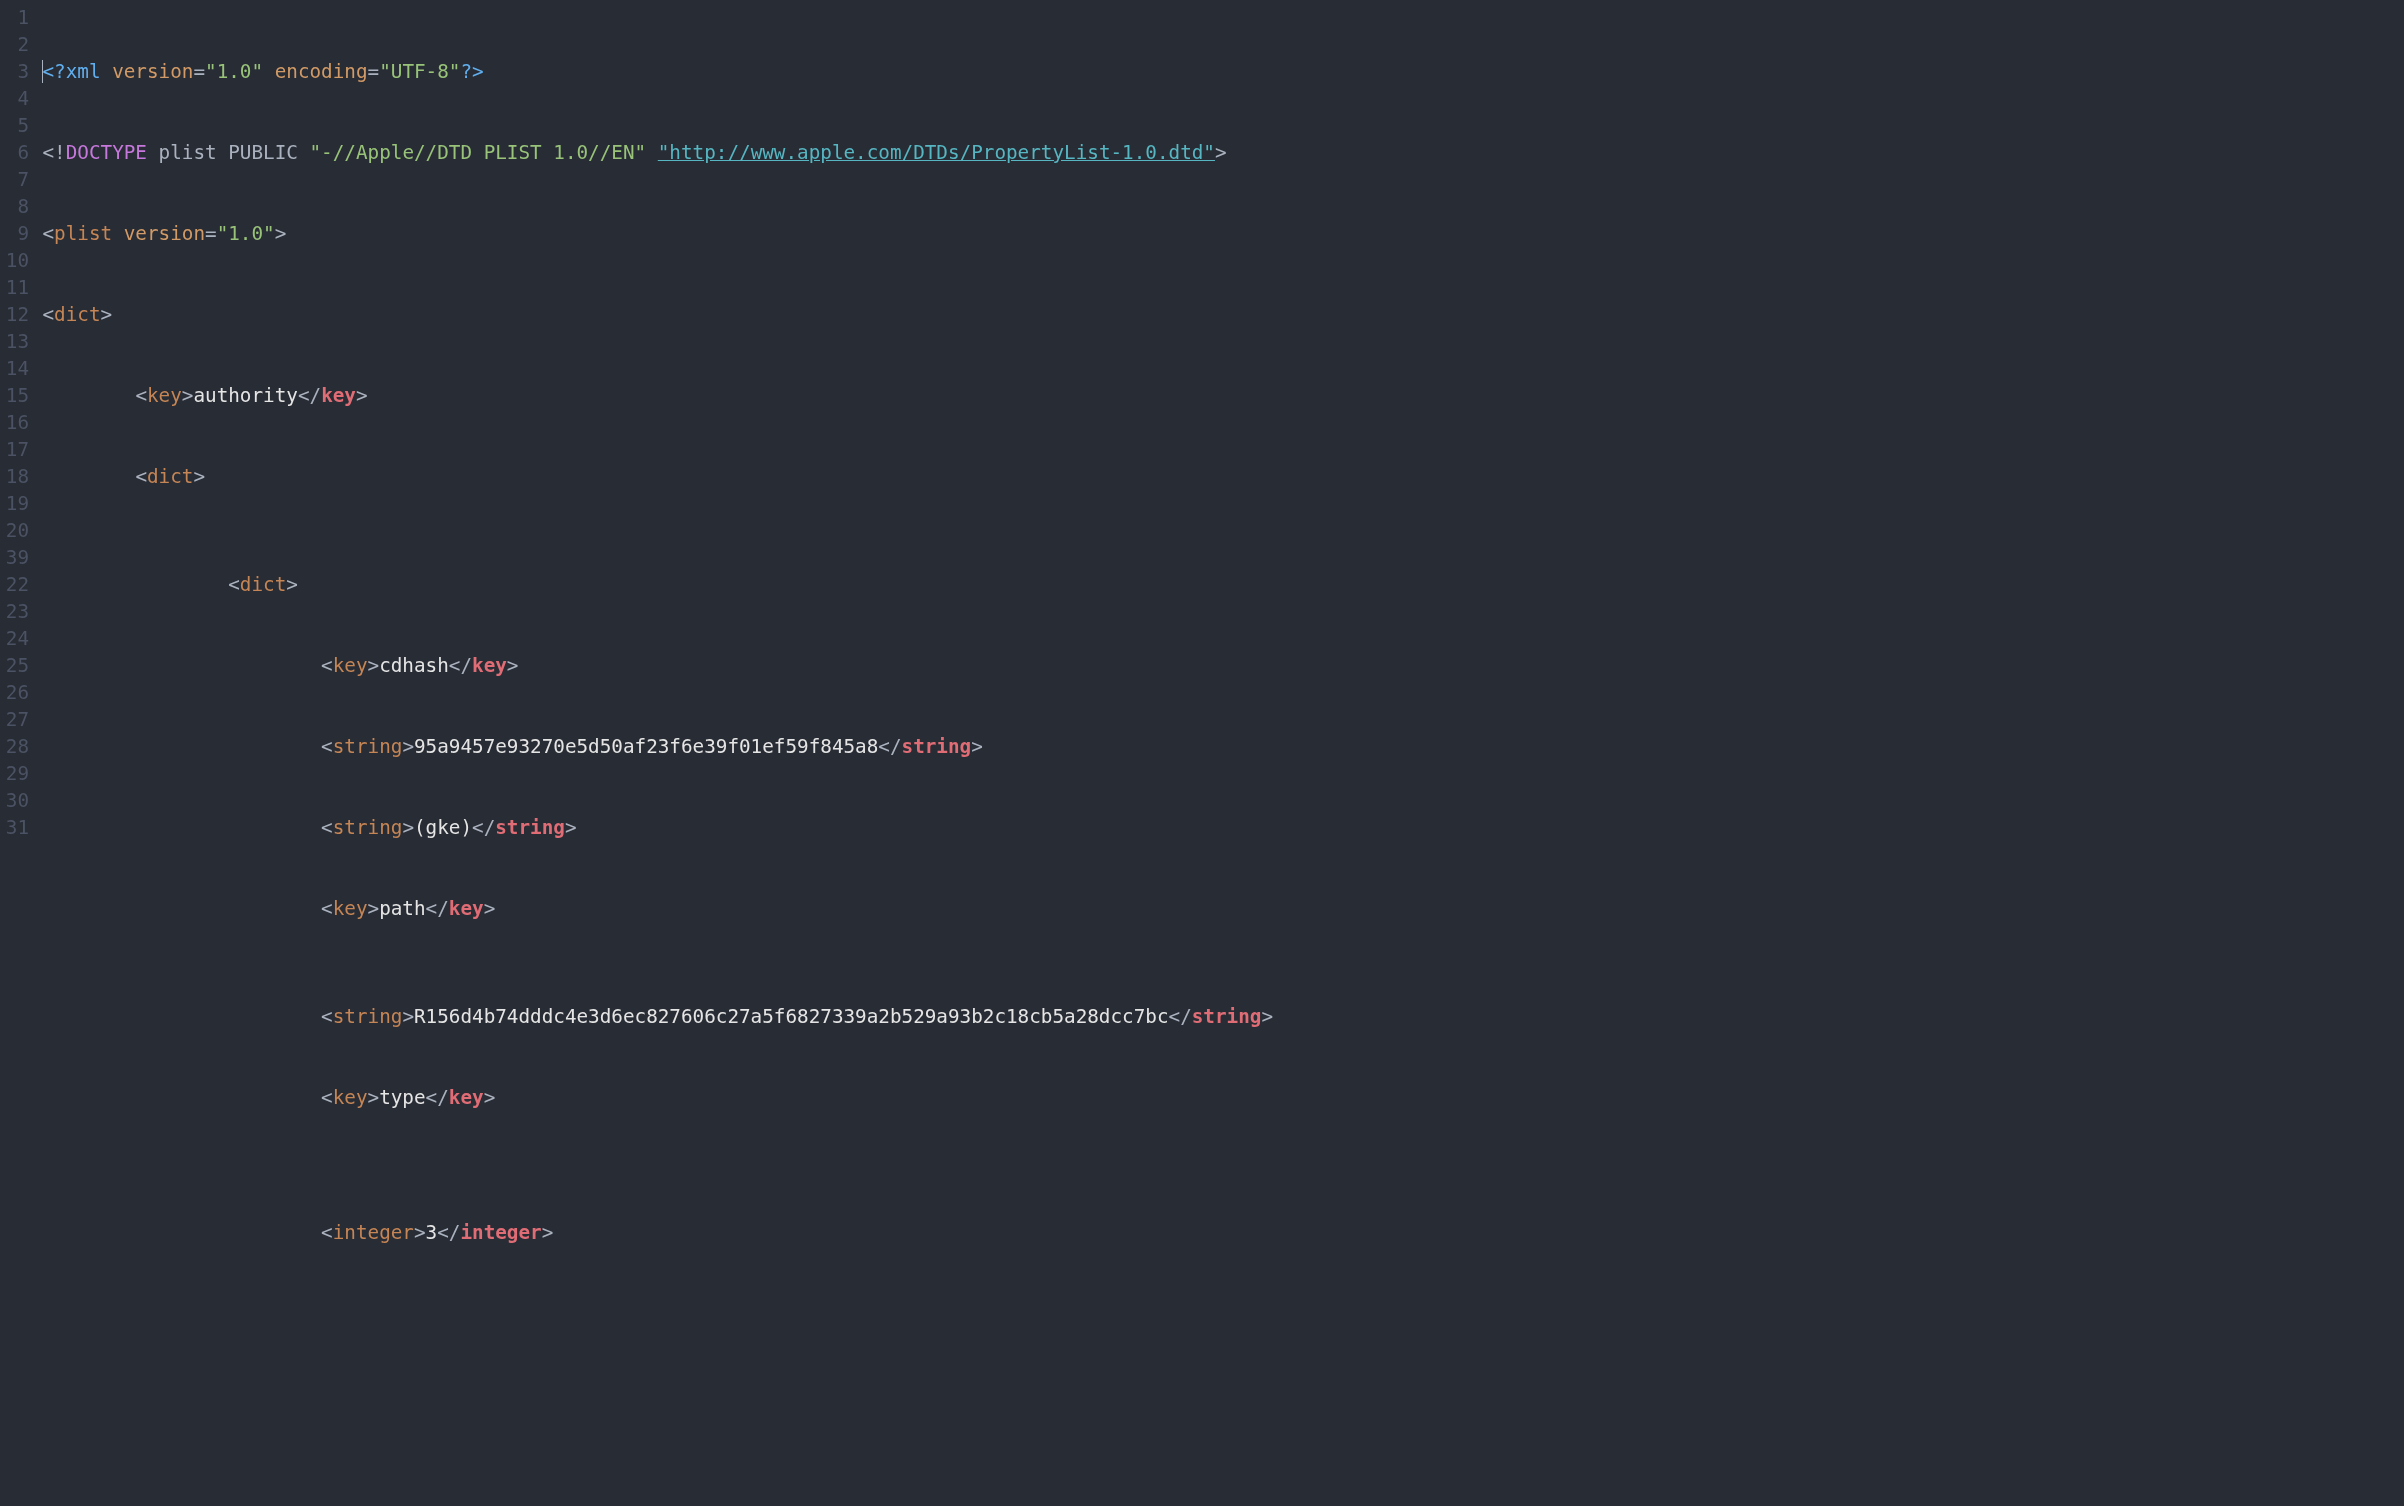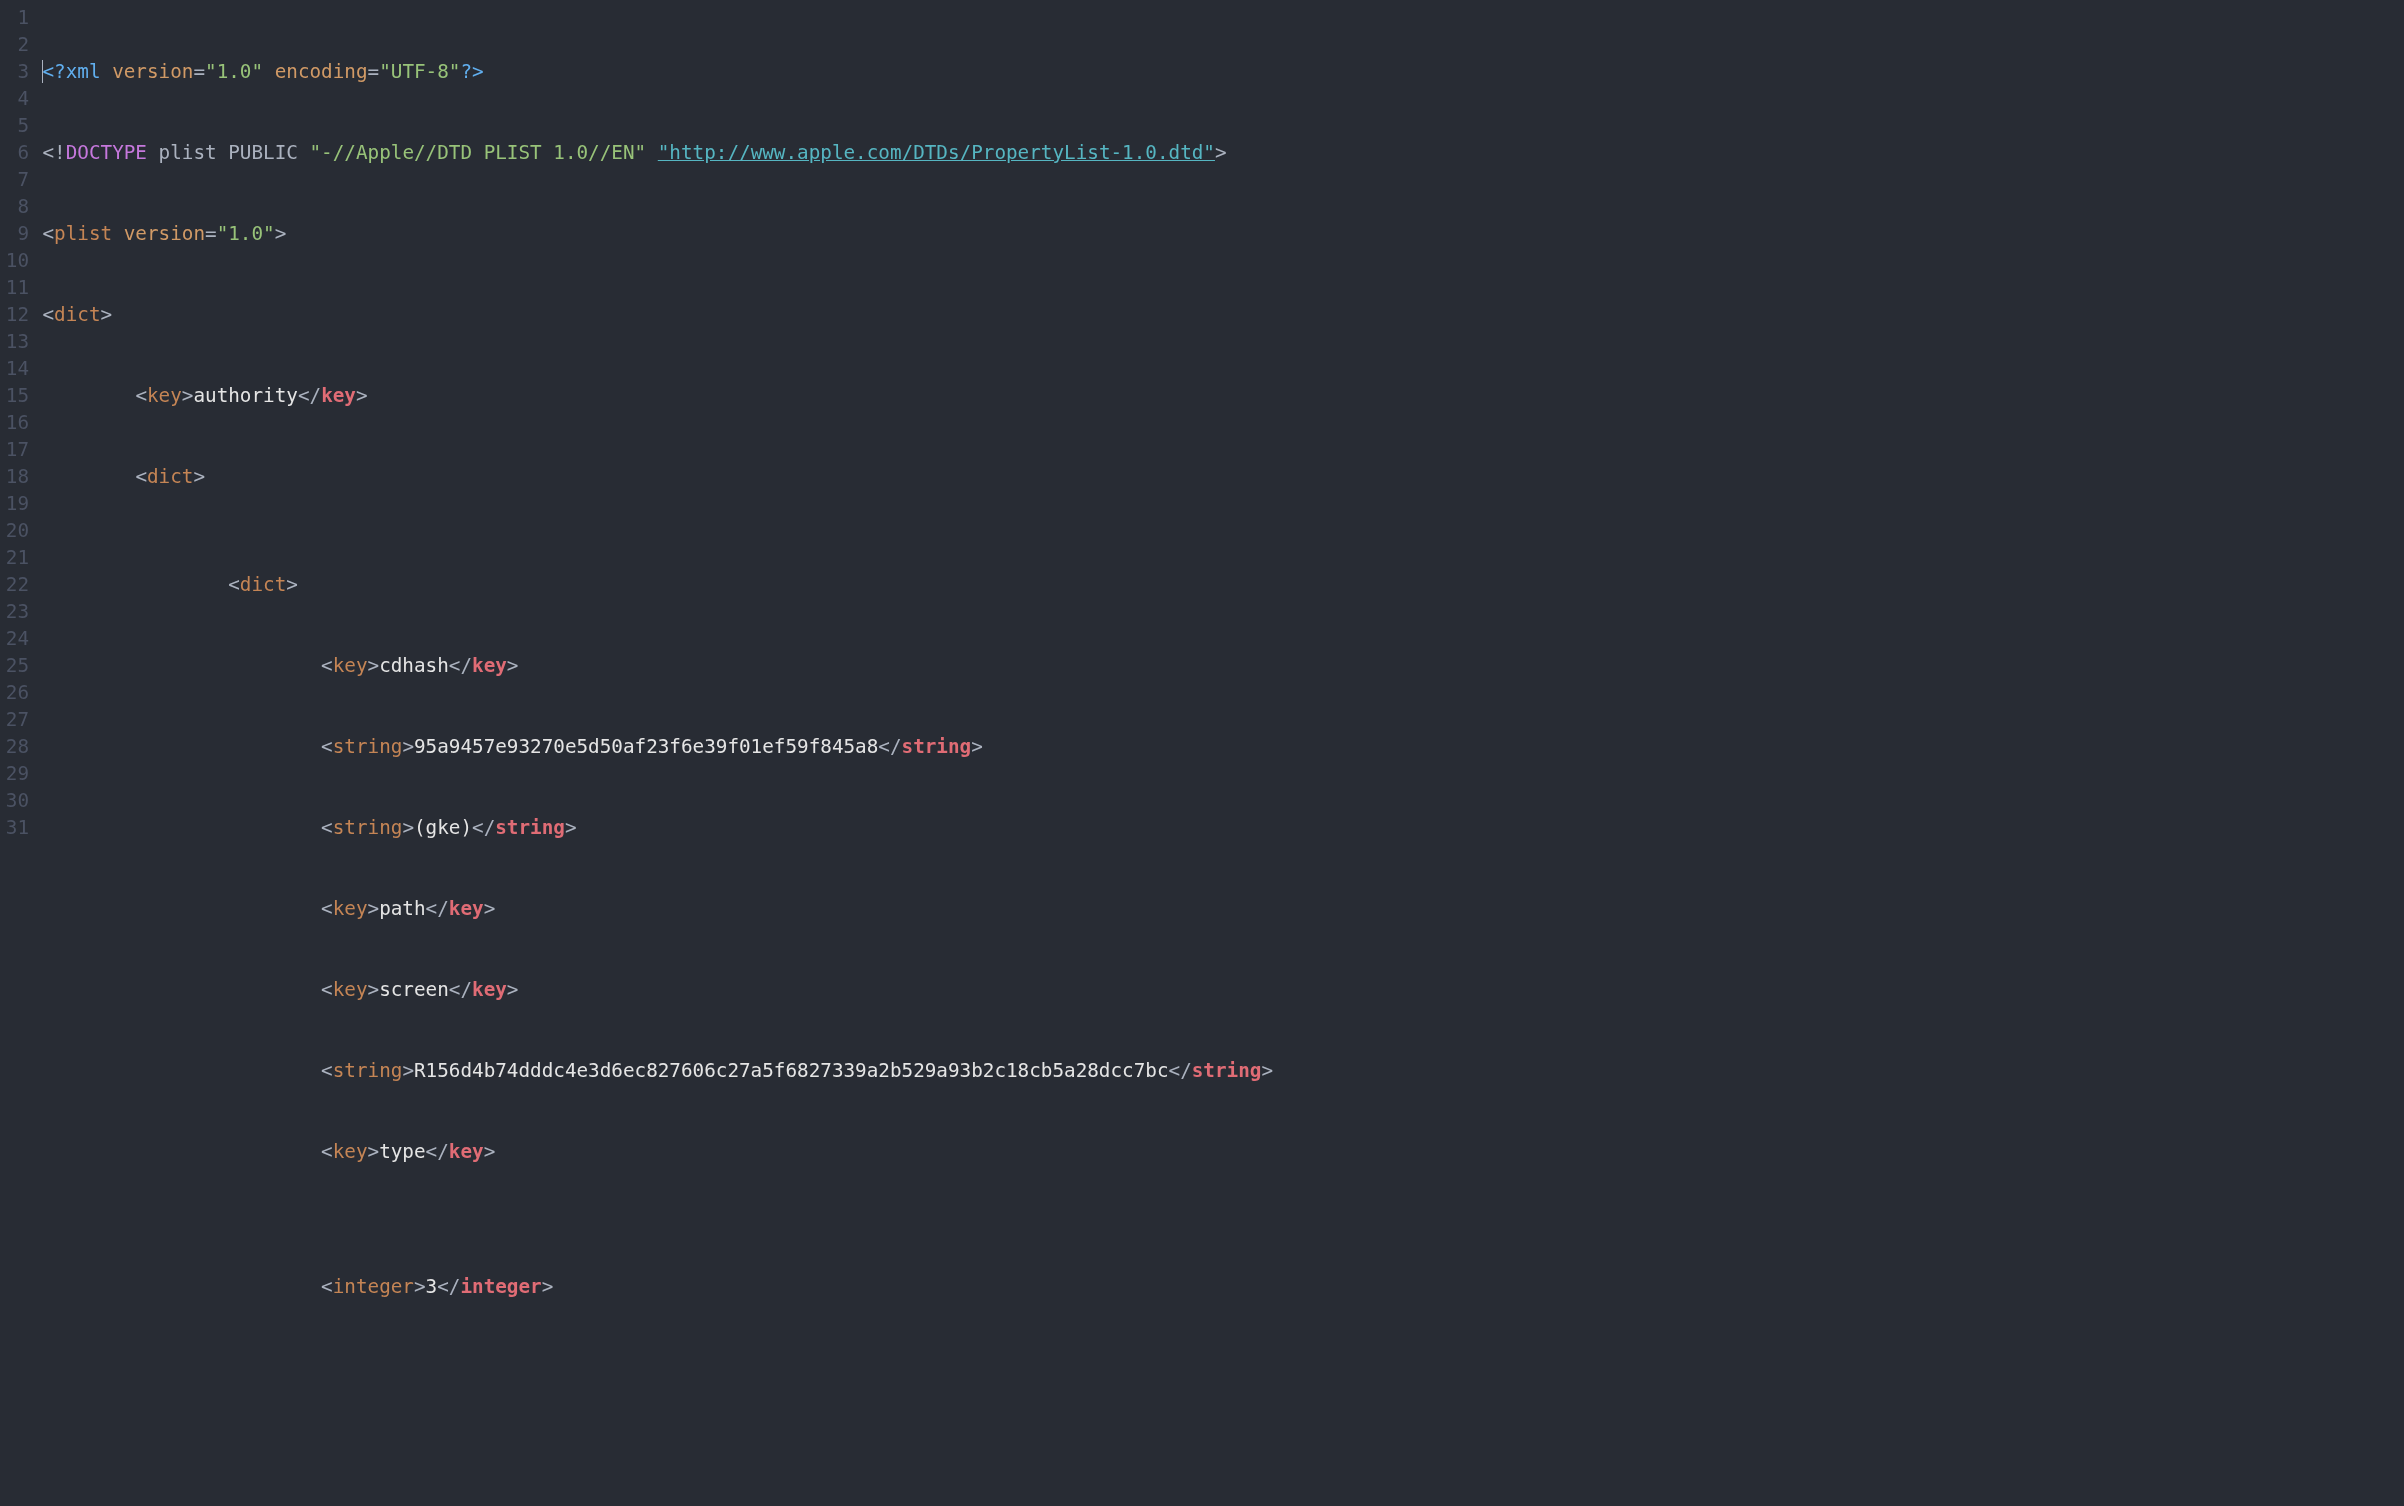--- a/index.html
+++ b/index.html
@@ -59,21 +59,21 @@
   <div>11</div>
   <div>12</div>
   <div>13</div>
   <div>14</div>
   <div>15</div>
   <div>16</div>
   <div>17</div>
   <div>18</div>
   <div>19</div>
   <div>20</div>
-  <div>21</div>
+  <div>39</div>
   <div>22</div>
   <div>23</div>
   <div>24</div>
   <div>25</div>
   <div>26</div>
   <div>27</div>
   <div>28</div>
   <div>29</div>
   <div>30</div>
   <div>31</div>
@@ -97,21 +97,20 @@
 <div><span>                </span><span class="brkt">&lt;</span><span class="tag">dict</span><span class="brkt">&gt;</span></div>
 
 <div><span>                        </span><span class="brkt">&lt;</span><span class="tag">key</span><span class="brkt">&gt;</span><span class="txt">cdhash</span><span class="brkt">&lt;/</span><span class="ctag">key</span><span class="brkt">&gt;</span></div>
 
 <div><span>                        </span><span class="brkt">&lt;</span><span class="tag">string</span><span class="brkt">&gt;</span><span class="txt">95a9457e93270e5d50af23f6e39f01ef59f845a8</span><span class="brkt">&lt;/</span><span class="ctag">string</span><span class="brkt">&gt;</span></div>
 
 <div><span>                        </span><span class="brkt">&lt;</span><span class="tag">string</span><span class="brkt">&gt;</span><span class="txt">(gke)</span><span class="brkt">&lt;/</span><span class="ctag">string</span><span class="brkt">&gt;</span></div>
 
 <div><span>                        </span><span class="brkt">&lt;</span><span class="tag">key</span><span class="brkt">&gt;</span><span class="txt">path</span><span class="brkt">&lt;/</span><span class="ctag">key</span><span class="brkt">&gt;</span></div>
 
-<div><span>                        </span><span class="brkt">&lt;</span><span class="tag">key</span><span class="brkt">&gt;</span><span class="txt">screen</span><span class="brkt">&lt;/</span><span class="ctag">key</span><span class="brkt">&gt;</span></div>
 
 <div><span>                        </span><span class="brkt">&lt;</span><span class="tag">string</span><span class="brkt">&gt;</span><span class="txt">R156d4b74dddc4e3d6ec827606c27a5f6827339a2b529a93b2c18cb5a28dcc7bc</span><span class="brkt">&lt;/</span><span class="ctag">string</span><span class="brkt">&gt;</span></div>
 
 <div><span>                        </span><span class="brkt">&lt;</span><span class="tag">key</span><span class="brkt">&gt;</span><span class="txt">type</span><span class="brkt">&lt;/</span><span class="ctag">key</span><span class="brkt">&gt;</span></div>
 
 
 
 <div><span>                        </span><span class="brkt">&lt;</span><span class="tag">integer</span><span class="brkt">&gt;</span><span class="txt">3</span><span class="brkt">&lt;/</span><span class="ctag">integer</span><span class="brkt">&gt;</span></div>
 
 

